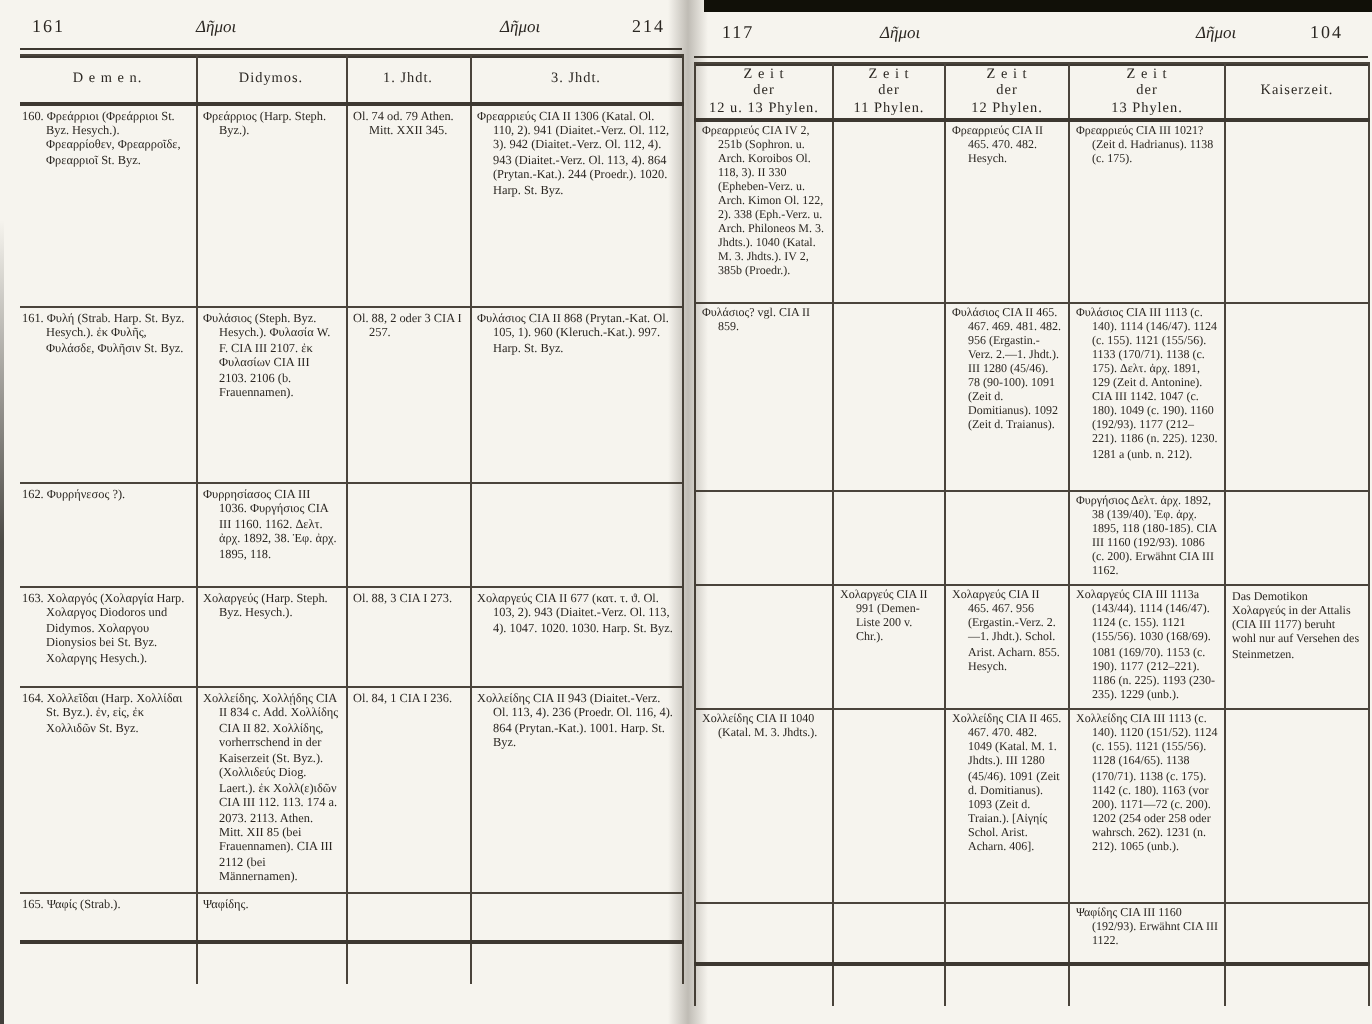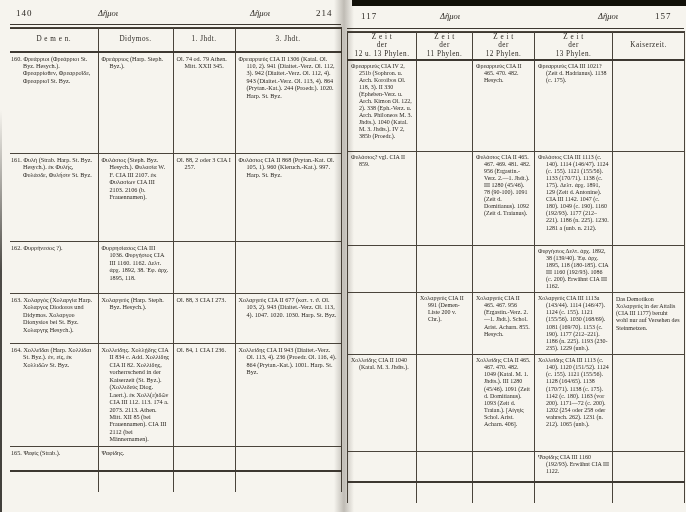--- a/index.html
+++ b/index.html
@@ -41,21 +41,21 @@
   td.remark{font-size:5.4px;line-height:1.2;padding-top:3px;}
   tr.stub td{border-bottom:none;height:16px;border-top:2px solid #3d3831;}
 </style>
 </head>
 <body>
 
 <div id="spread">
 
   <div class="page" id="page-left">
     <div class="runhead">
-      <span class="pagenum" style="left:16px;">140</span>
+      <span class="pagenum" style="left:16px;">161</span>
       <span class="runtitle" style="left:98px;">Δῆμοι</span>
       <span class="runtitle" style="left:250px;">Δῆμοι</span>
       <span class="pagenum" style="left:316px;">214</span>
     </div>
     <div class="double-rule"></div>
 
     <table id="tbl-left">
       <colgroup>
           <col style="width:88px">
           <col style="width:75px">
@@ -115,21 +115,21 @@
         </tr>
       </tbody>
     </table>
   </div>
 
   <div class="page" id="page-right">
     <div class="runhead">
       <span class="pagenum" style="left:18px;">117</span>
       <span class="runtitle" style="left:97px;">Δῆμοι</span>
       <span class="runtitle" style="left:255px;">Δῆμοι</span>
-      <span class="pagenum" style="left:312px;">157</span>
+      <span class="pagenum" style="left:312px;">104</span>
     </div>
     <div class="double-rule"></div>
 
     <table id="tbl-right">
       <colgroup>
           <col style="width:69px">
           <col style="width:56px">
           <col style="width:62px">
           <col style="width:78px">
           <col style="width:72px">

